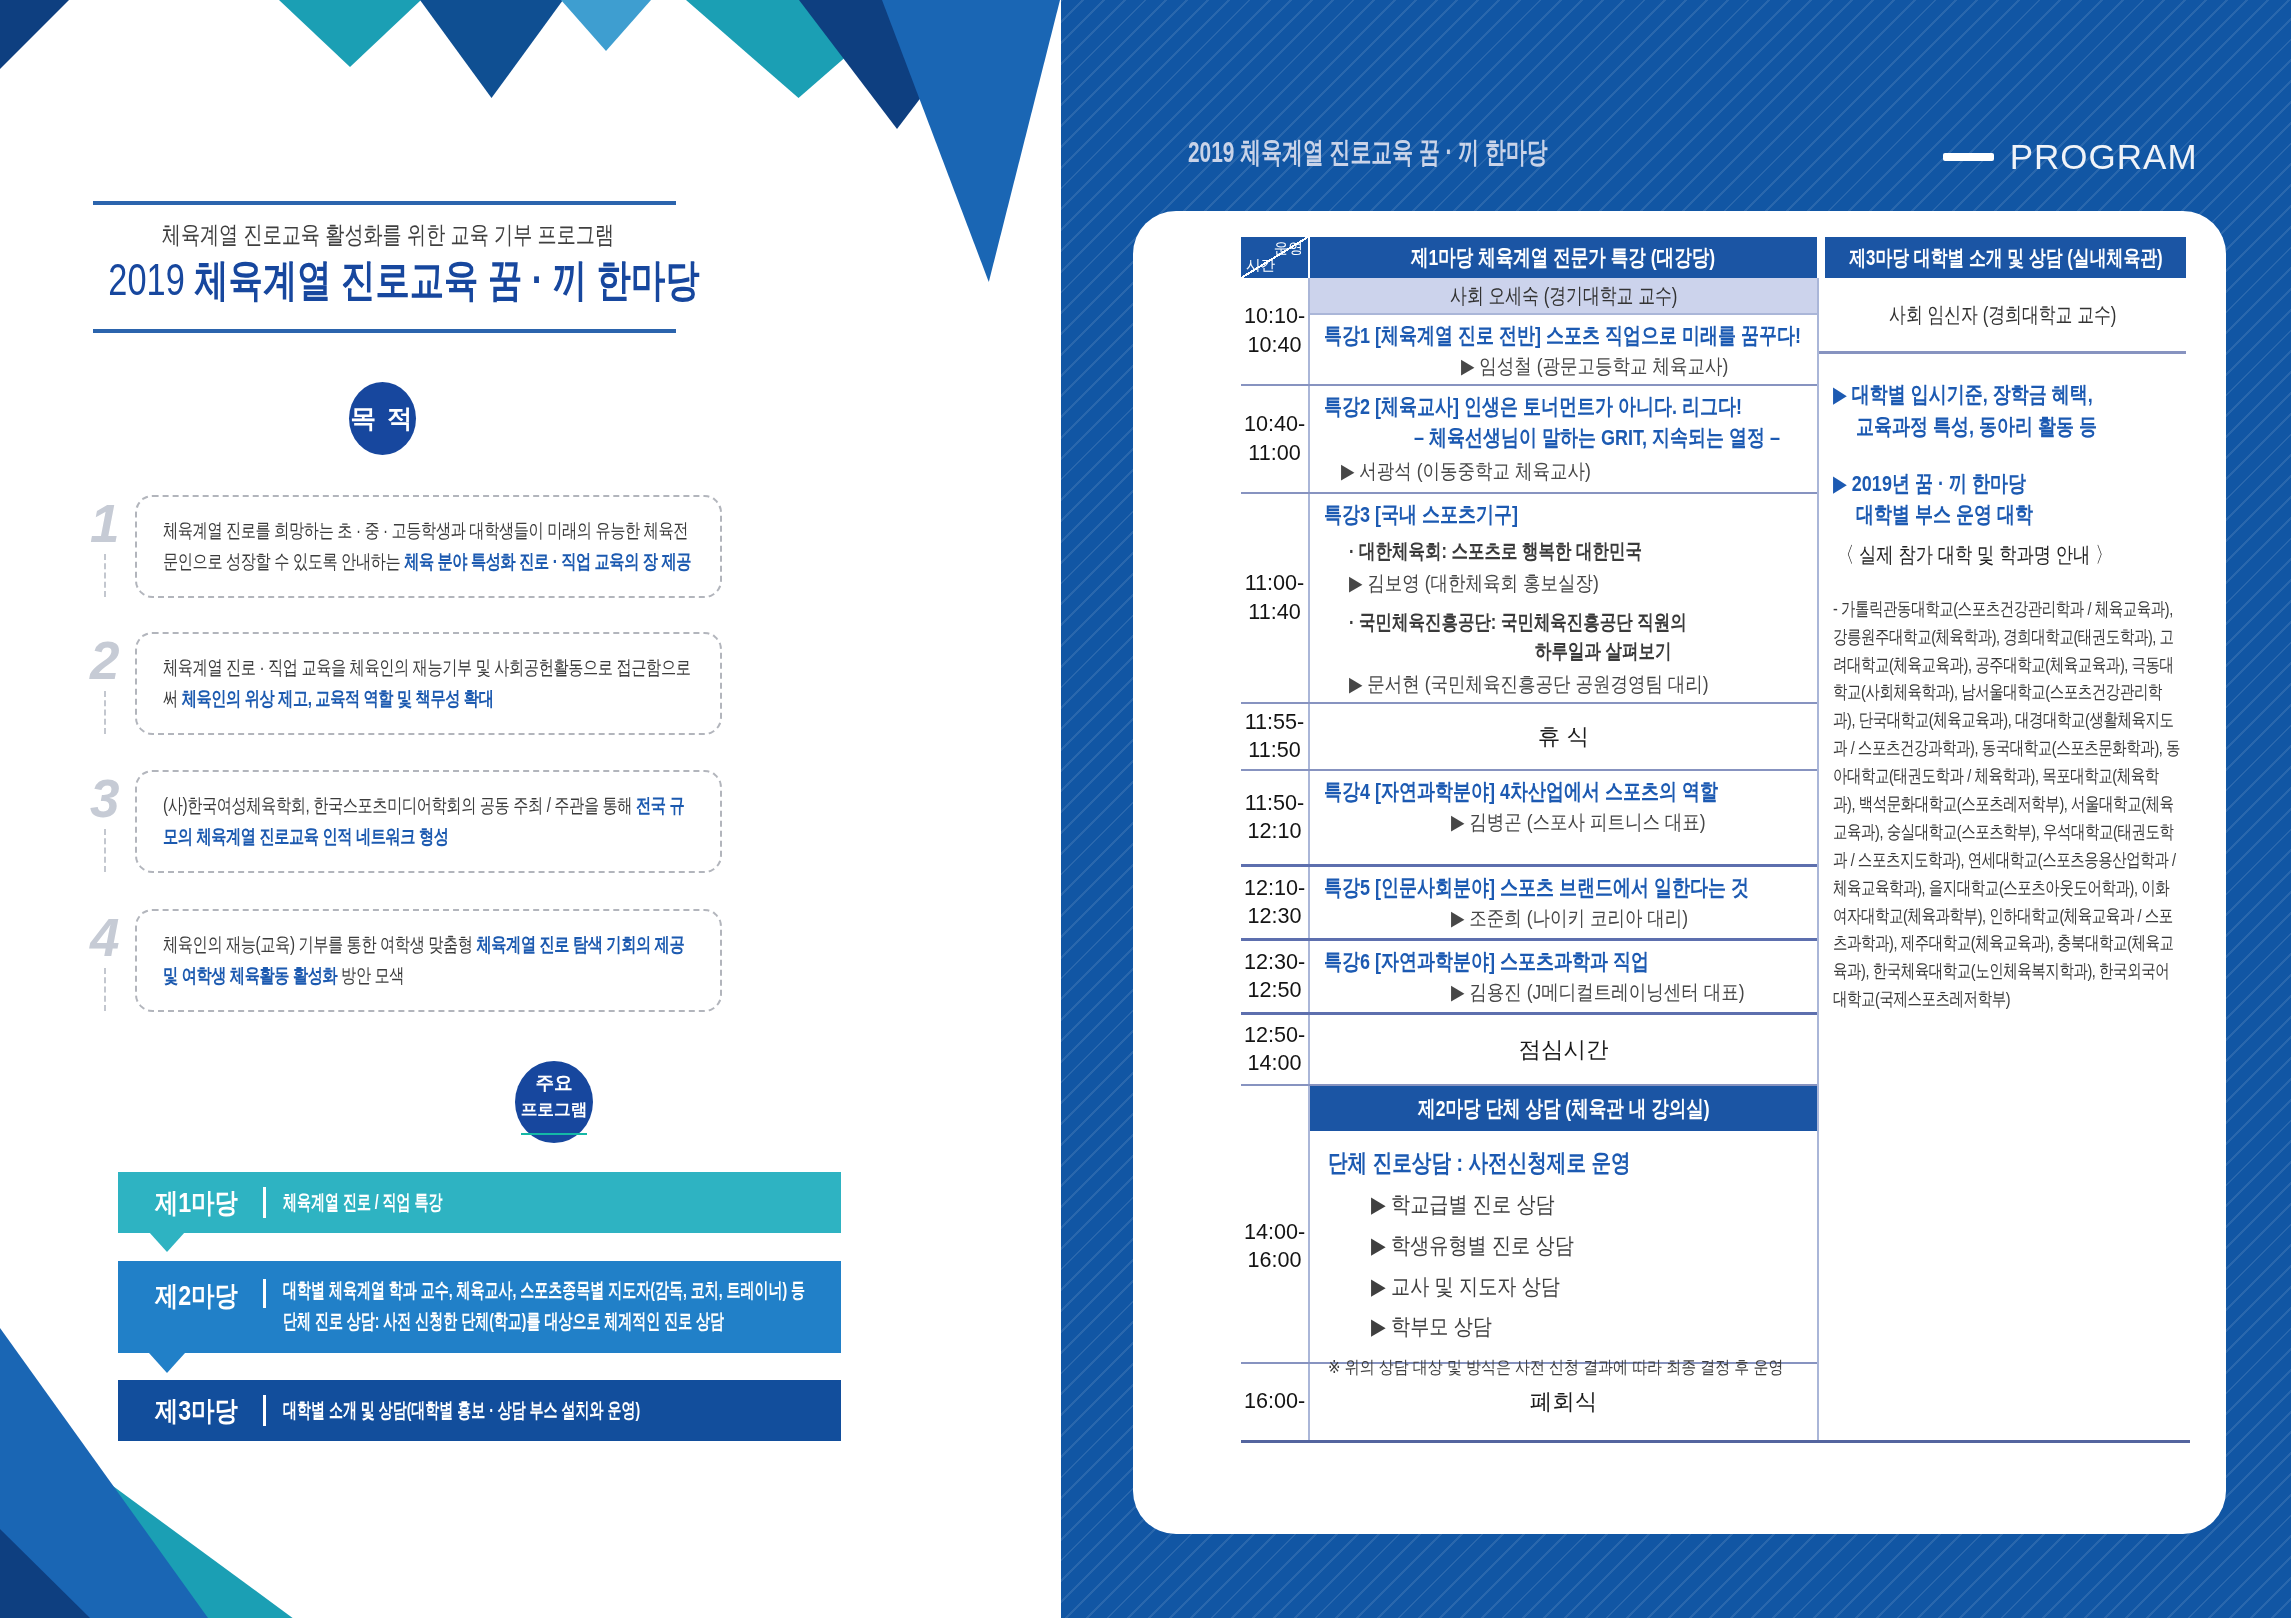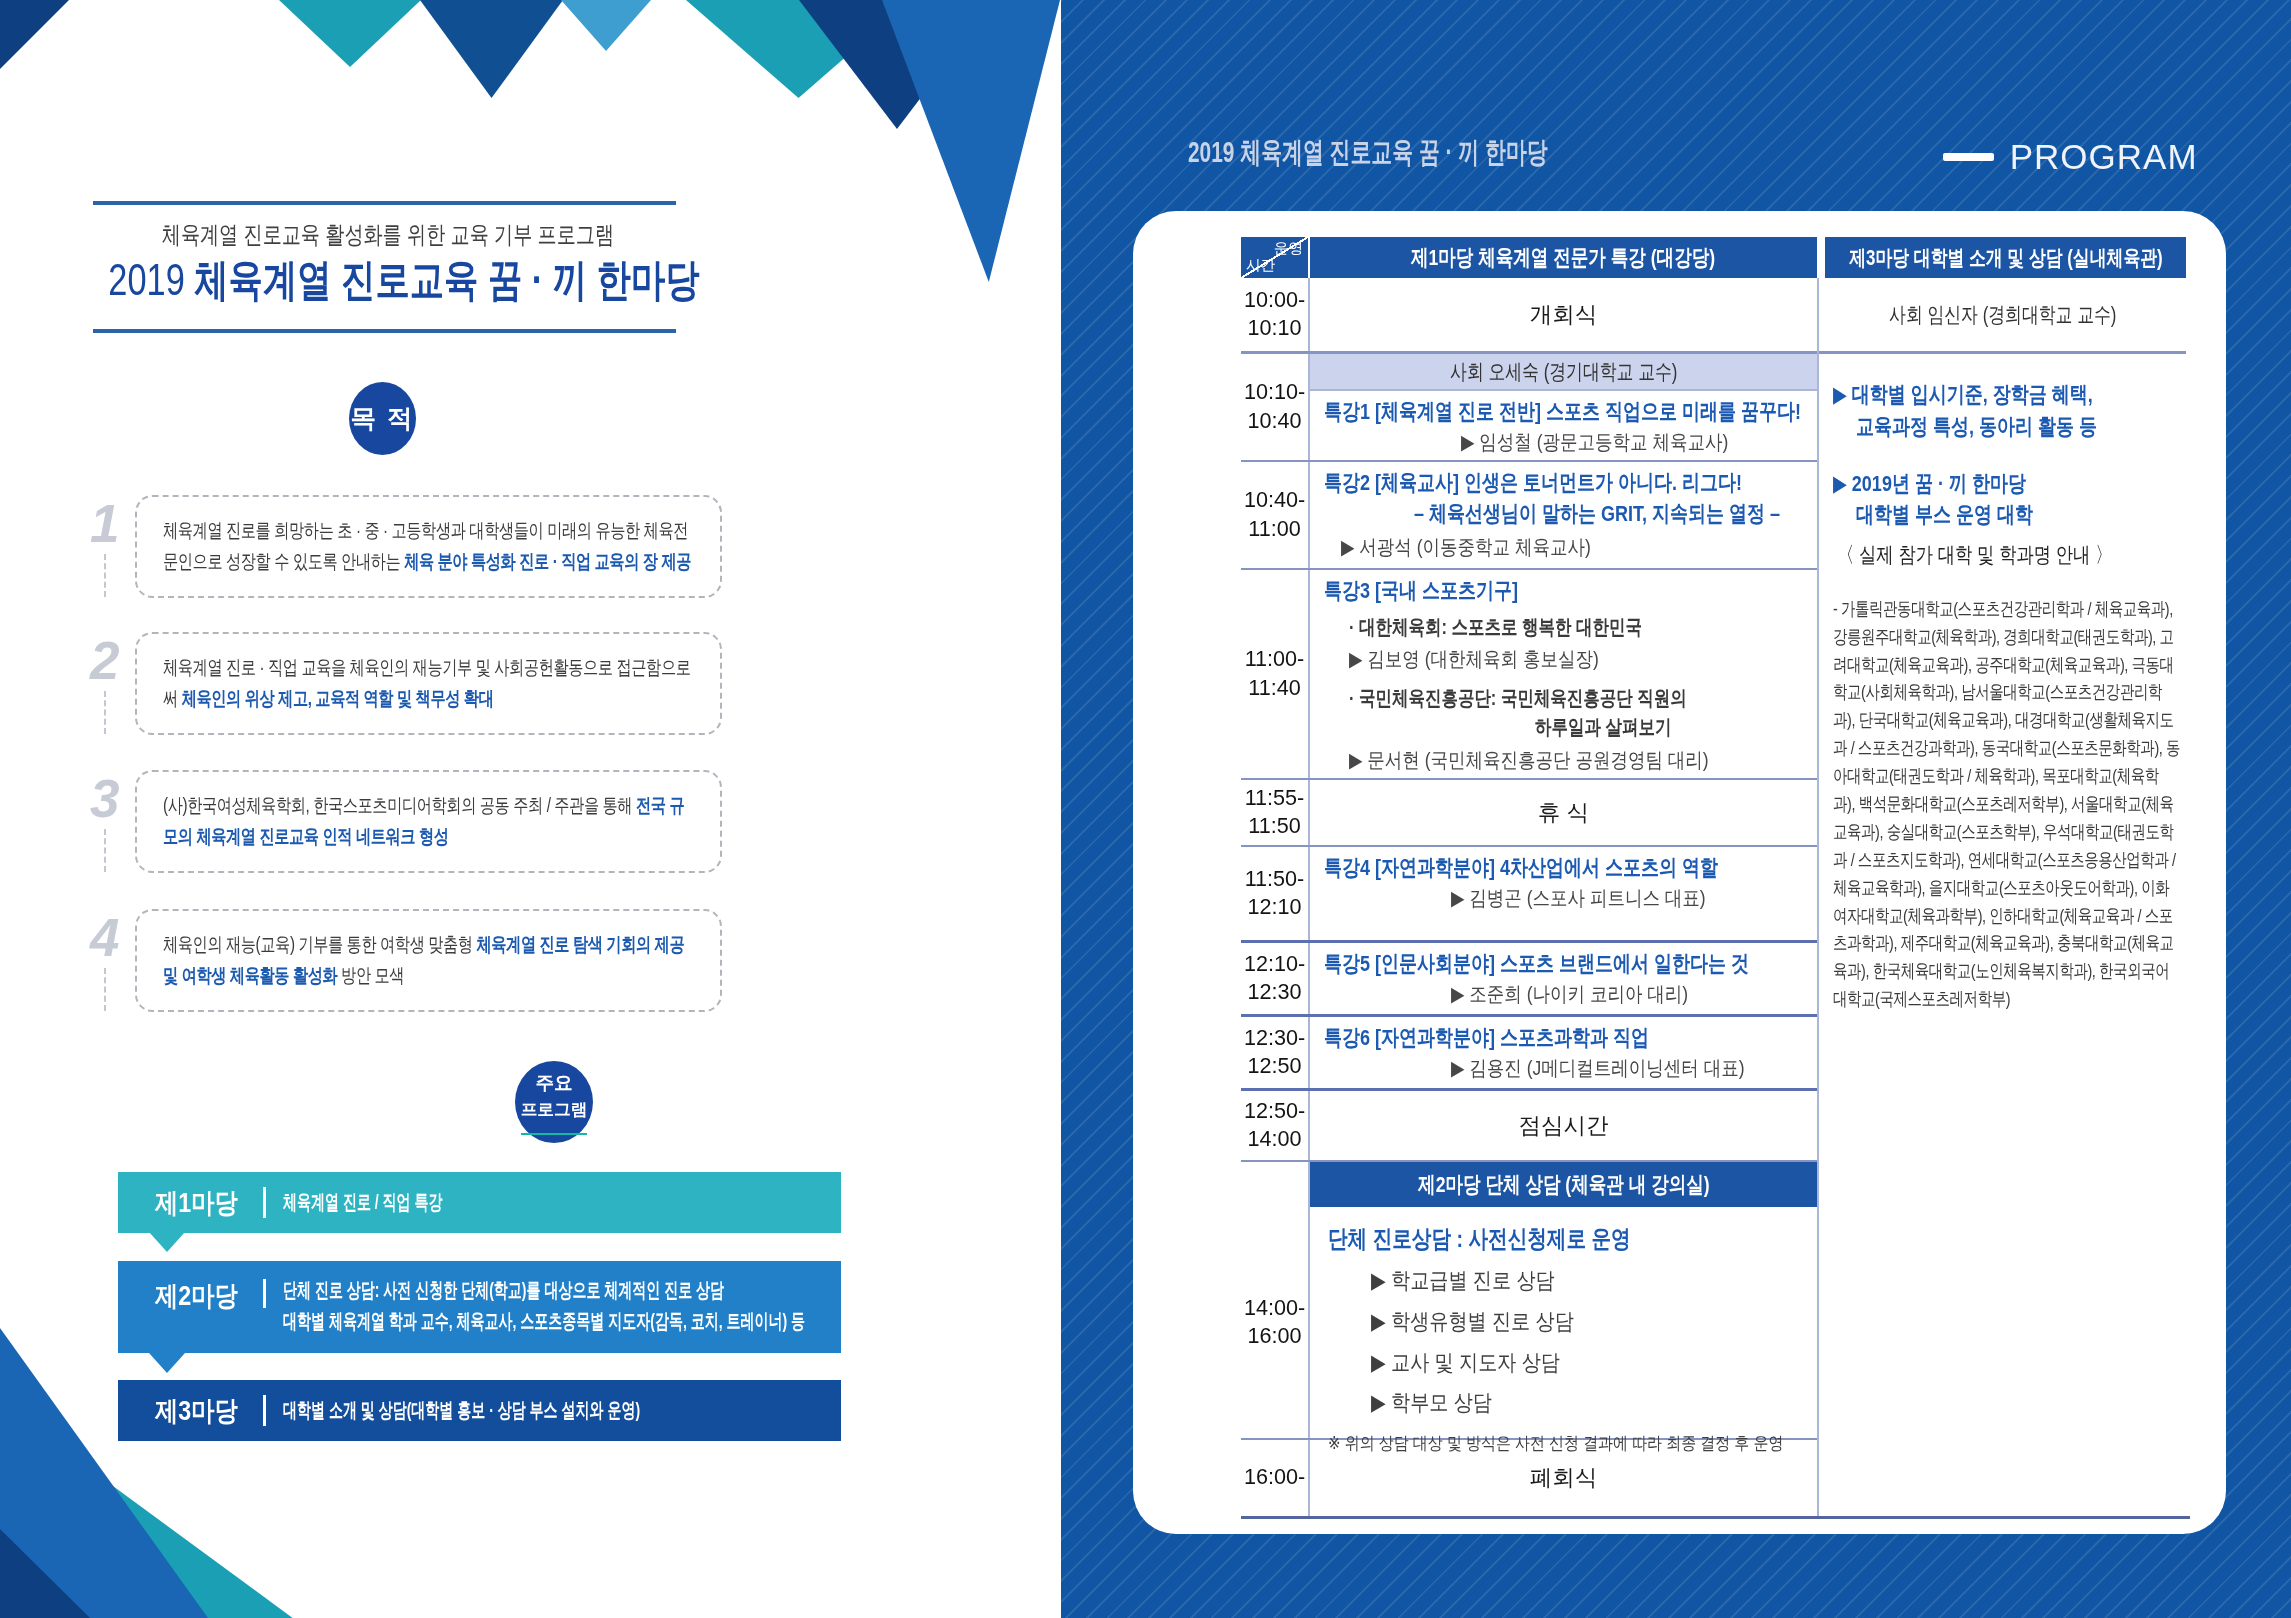--- a/index.html
+++ b/index.html
@@ -166,22 +166,22 @@
       <div class="bar-label"><span class="cond85">제1마당</span></div>
       <div class="bar-sep"></div>
       <div class="bar-desc"><span class="cond68">체육계열 진로 / 직업 특강</span></div>
     </div>
     <div class="bar-pointer ptr1"></div>
 
     <div class="bar bar2">
       <div class="bar-label"><span class="cond85">제2마당</span></div>
       <div class="bar-sep"></div>
       <div class="bar-desc">
+        <div><span class="cond68">대학별 체육계열 학과 교수, 체육교사, 스포츠종목별 지도자(감독, 코치, 트레이너) 등</span></div>
         <div><span class="cond68">단체 진로 상담: 사전 신청한 단체(학교)를 대상으로 체계적인 진로 상담</span></div>
-        <div><span class="cond68">대학별 체육계열 학과 교수, 체육교사, 스포츠종목별 지도자(감독, 코치, 트레이너) 등</span></div>
       </div>
     </div>
     <div class="bar-pointer ptr2"></div>
 
     <div class="bar bar3">
       <div class="bar-label"><span class="cond85">제3마당</span></div>
       <div class="bar-sep"></div>
       <div class="bar-desc"><span class="cond68">대학별 소개 및 상담(대학별 홍보 · 상담 부스 설치와 운영)</span></div>
     </div>
   </div>
@@ -200,29 +200,20 @@
           <div class="trow thead">
             <div class="tcell-time corner">
               <span class="ct">운영</span>
               <span class="cb">시간</span>
             </div>
             <div class="tcell-content chead">
                 <span class="condc">제1마당 체육계열 전문가 특강 (대강당)</span>
               </div>
           </div>
 
-          <div class="trow" style="height:76px;border-bottom:3.9px solid #8793c0;">
-            <div class="tcell-time">
-                <span>10:00-</span>
-                <span>10:10</span>
-              </div>
-            <div class="tcell-content center-cell">
-                <span>개회식</span>
-              </div>
-          </div>
 
           <div class="trow bb-n" style="height:108px;">
             <div class="tcell-time">
                 <span>10:10-</span>
                 <span>10:40</span>
               </div>
             <div class="tcell-content stack">
               <div class="host-band">
                   <span class="condc">사회 오세숙 (경기대학교 교수)</span>
                 </div>

